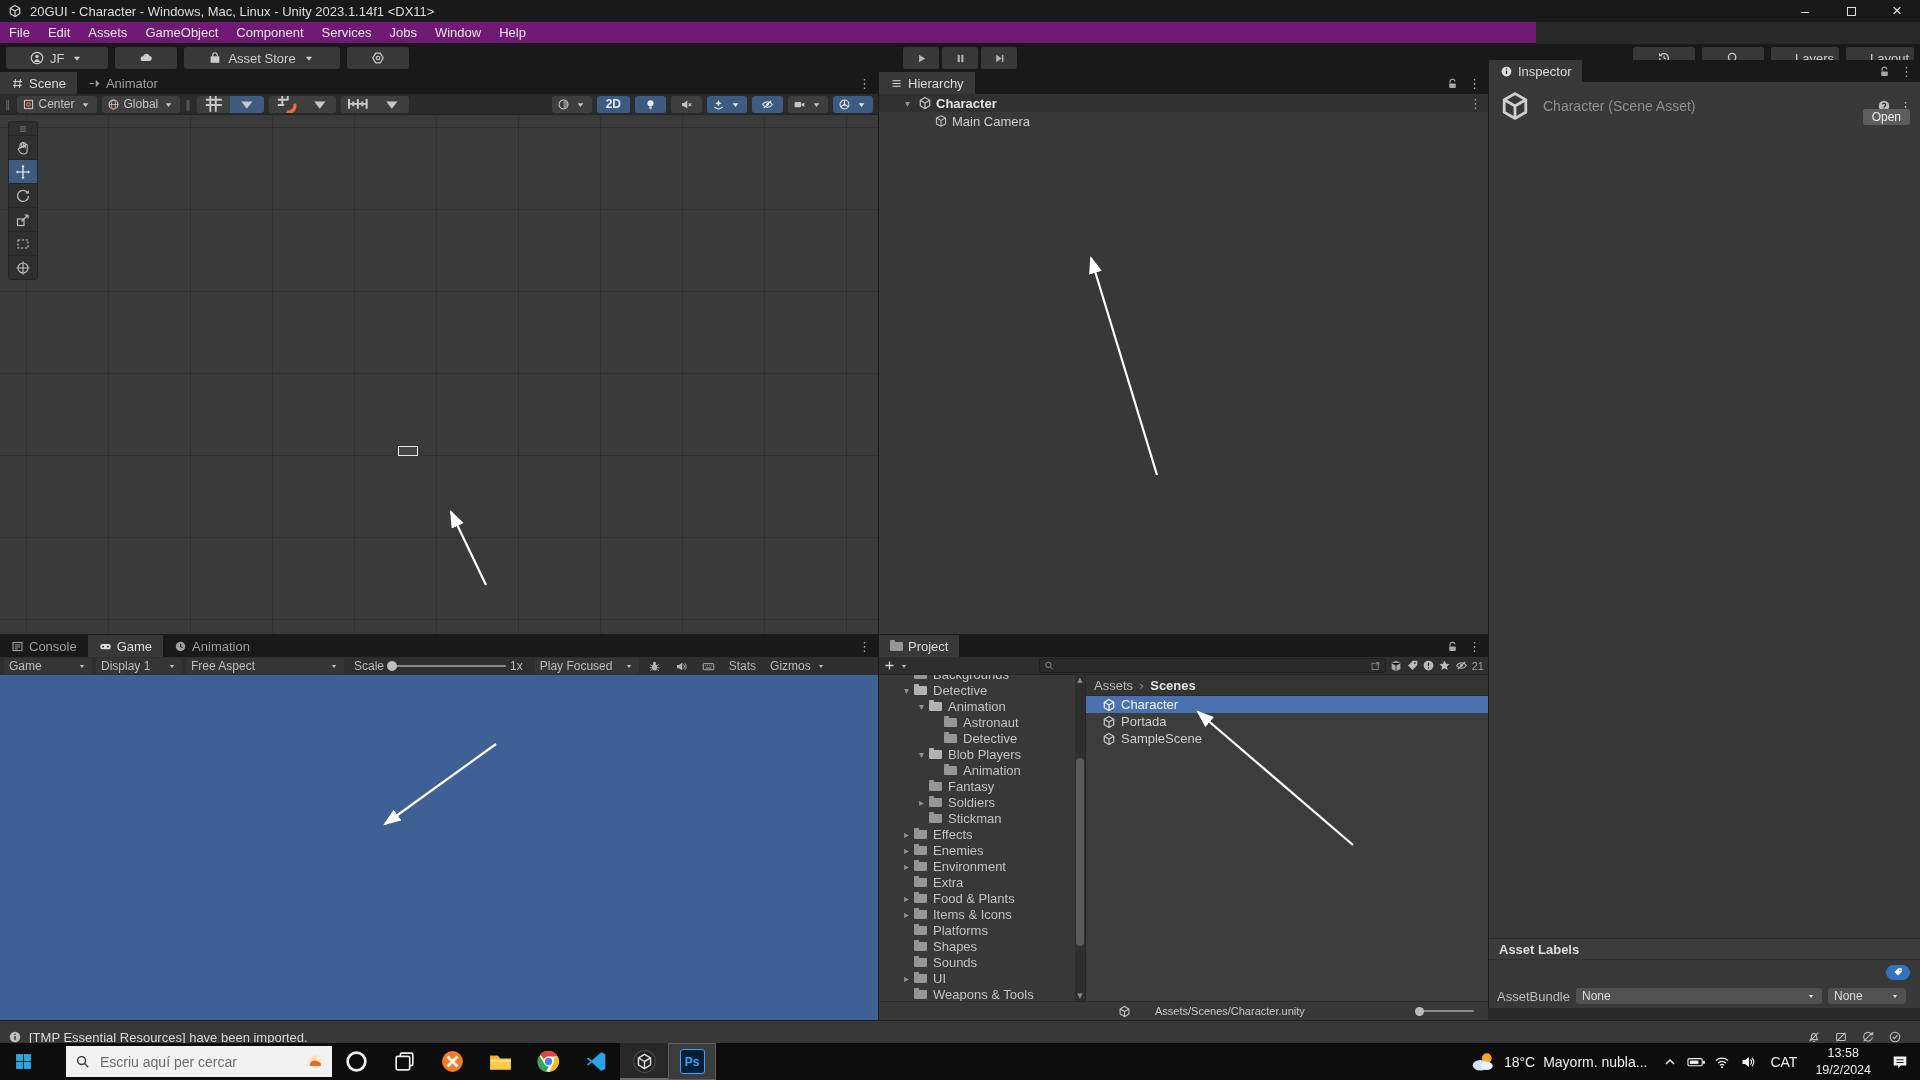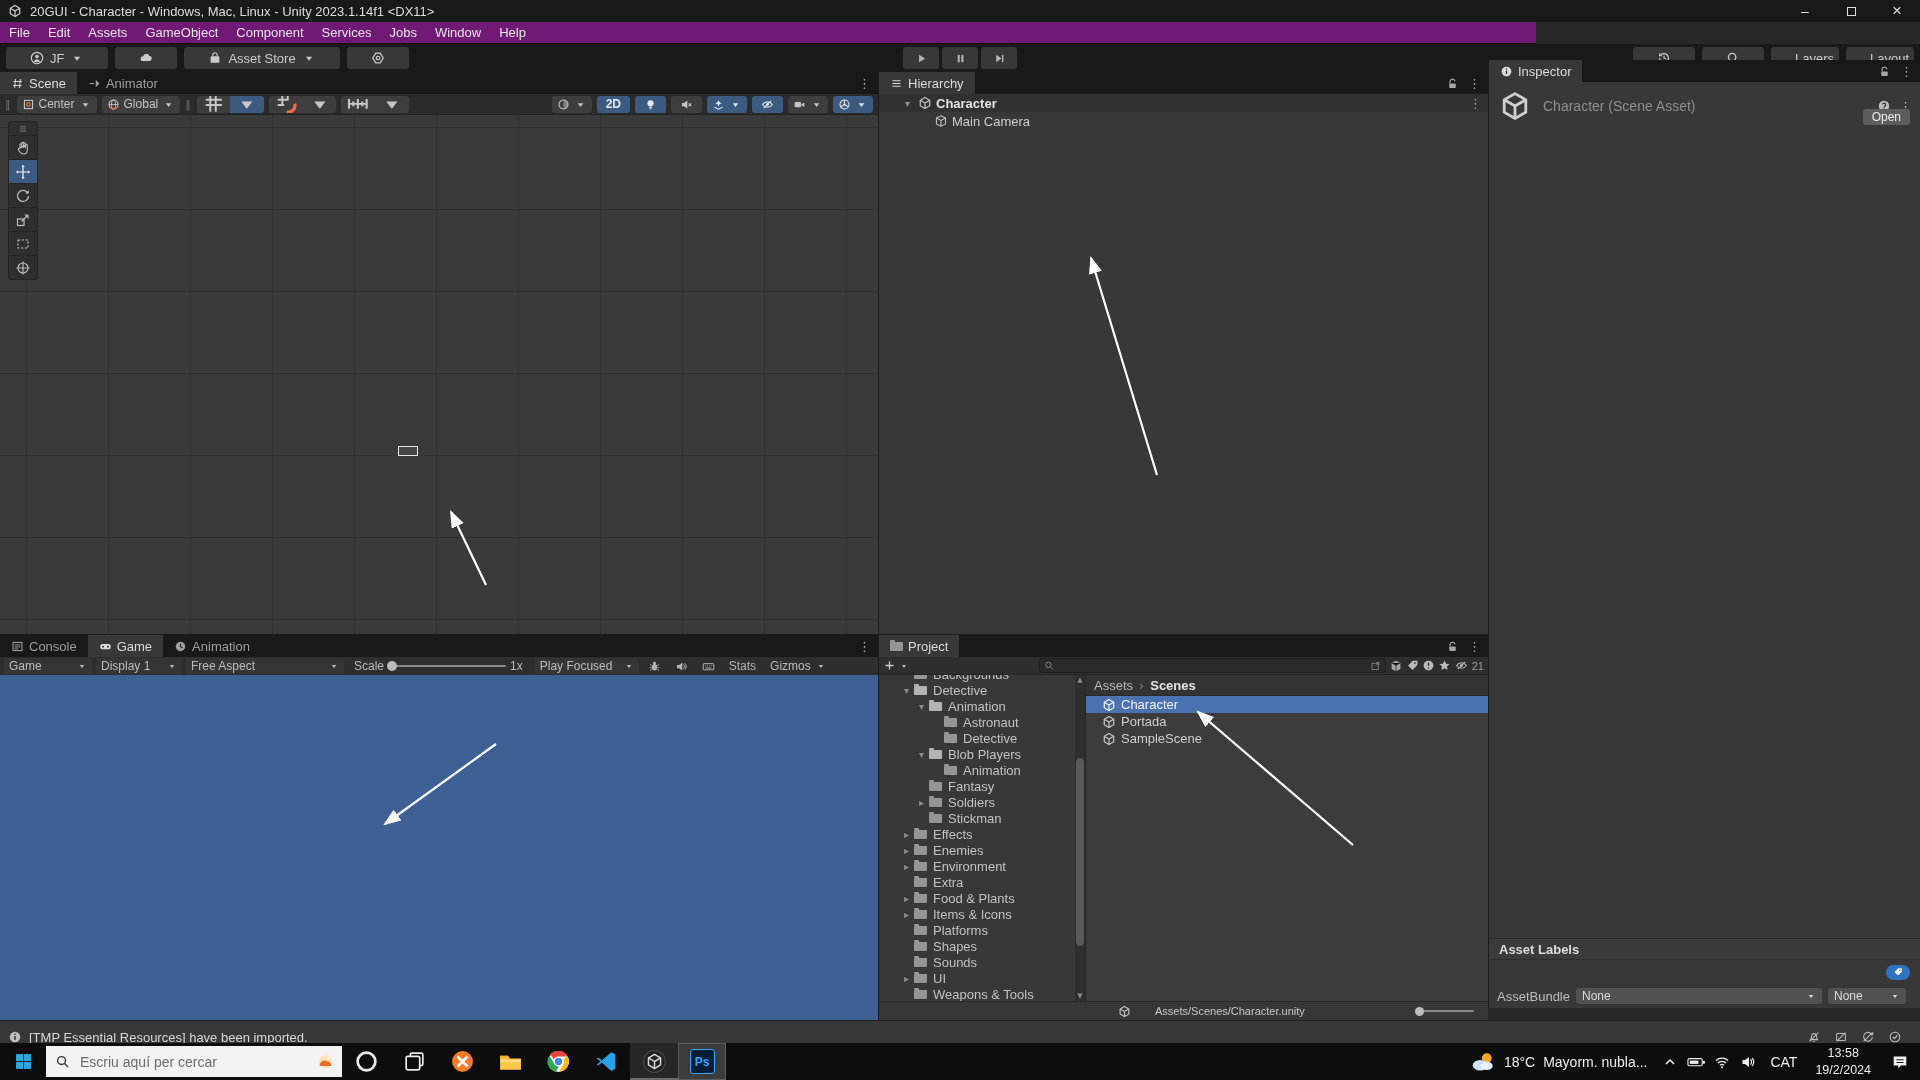--- a/index.html
+++ b/index.html
@@ -127,21 +127,21 @@
   
   #statusbar{left:0;top:1020px;width:1920px;height:23px;background:#383838;border-top:1px solid #1e1e1e;display:flex;align-items:center;padding:16px 8px;gap:7px;color:#d8d8d8;}
   #statusbar .i{width:14px;height:14px;color:#bdbdbd;}
   .status-icons{margin-left:auto;display:flex;gap:13px;margin-right:10px;color:#b0b0b0;}
   .status-icons .i{width:16px;height:16px;}
 
   
   #taskbar{left:0;top:1043px;width:1920px;height:37px;background:#0d0d0d;display:flex;align-items:center;color:#eee;font-size:14px;}
   .tb-start{width:46px;height:37px;display:flex;align-items:center;justify-content:center;}
   .tb-start .i{width:17px;height:17px;}
-  #tb-search{width:296px;height:31px;background:#f2f2f2;display:flex;align-items:center;padding:0 9px;gap:8px;color:#4f4f4f;}
+  #tb-search{width:266px;height:31px;background:#f2f2f2;display:flex;align-items:center;padding:0 9px;gap:8px;color:#4f4f4f;margin-left:20px;}
   #tb-search .i{width:15px;height:15px;color:#333;}
   #tb-search input{flex:1;border:none;outline:none;background:transparent;font-family:"Liberation Sans",sans-serif;font-size:14px;color:#333;}
   #tb-search input::placeholder{color:#6c6c6c;}
   .hl-icon{width:20px;height:20px;flex:none;}
   .tb-app{width:48px;height:37px;display:flex;align-items:center;justify-content:center;}
   .tb-app .i{width:25px;height:25px;}
   .tb-app.open{background:#272727;box-shadow:inset 0 -2px 0 #6b6b6b;}
   .tb-app.focused{background:#3c3c3c;box-shadow:inset 0 0 0 1px #5c5c5c;}
   .ps-ic{width:25px;height:25px;background:#001e36;border:1px solid #31a8ff;border-radius:3px;color:#31a8ff;font-size:12px;font-weight:bold;display:flex;align-items:center;justify-content:center;}
   .tb-right{margin-left:auto;display:flex;align-items:center;gap:0;}

